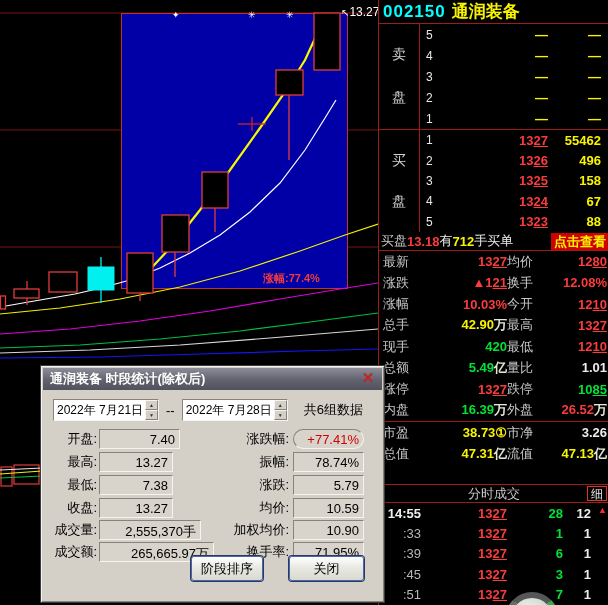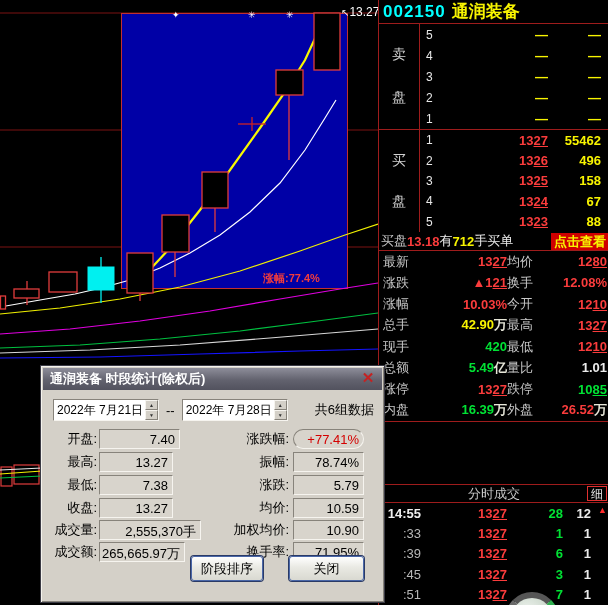--- a/index.html
+++ b/index.html
@@ -95,21 +95,21 @@
   .date-row { position:absolute; left:12px; top:33px; display:flex; align-items:center; gap:7px; }
   .date-box { width:106px; height:22px; background:#fff;
     border-top:1px solid #87837b; border-left:1px solid #87837b;
     border-bottom:1px solid #f6f4ef; border-right:1px solid #f6f4ef;
     display:flex; align-items:center; }
   .date-box .dtxt { flex:1; font-size:12px; color:#000; padding-left:3px; white-space:nowrap; }
   .spinner { width:13px; height:20px; display:flex; flex-direction:column; }
   .spin-btn { flex:1; background:#d4d0c8; border:1px solid; border-color:#f6f4ef #87837b #87837b #f6f4ef;
     font-size:5px; line-height:8px; color:#333; text-align:center; }
   .dash-sep { color:#000; font-size:13px; }
-  .group-count { color:#000; font-size:13px; margin-left:20px; white-space:nowrap; }
+  .group-count { color:#000; font-size:13px; margin-left:9px; white-space:nowrap; }
 
   .dlg-fields { position:absolute; left:0; top:60px; width:345px; }
   .f-row { position:absolute; height:20px; display:flex; align-items:center; }
   .f-lab { color:#000; font-size:13px; text-align:right; }
   .f-lab::after { content:":"; }
   .f-box { height:20px; background:#d8d4cc;
     border-top:1px solid #87837b; border-left:1px solid #87837b;
     border-bottom:1px solid #f6f4ef; border-right:1px solid #f6f4ef;
     font-size:13px; color:#000; text-align:right; padding:2px 4px 0 0; white-space:nowrap; }
   .f-box.redv { color:#d40000; }
@@ -308,20 +308,34 @@
         <span class="val green"><span>10</span><u>85</u></span>
       </div>
     <div class="stat-row">
         <span class="lab">内盘</span>
         <span class="val green"><span>16.39</span><span class="suf-w">万</span></span>
         <span class="lab">外盘</span>
         <span class="val red"><span>26.52</span><span class="suf-w">万</span></span>
       </div>
   </div>
   <div id="stats-divider"></div>
+  <div id="stats2">
+    <div class="stat-row">
+        <span class="lab">市盈</span>
+        <span class="val yellow">38.73①</span>
+        <span class="lab">市净</span>
+        <span class="val white">3.26</span>
+      </div>
+    <div class="stat-row">
+        <span class="lab">总值</span>
+        <span class="val yellow"><span>47.31</span><span class="suf-w">亿</span></span>
+        <span class="lab">流值</span>
+        <span class="val yellow"><span>47.13</span><span class="suf-w">亿</span></span>
+      </div>
+  </div>
 
 
   <div id="tabbar">
     <span class="main-tab">分时成交</span>
     <span class="detail-tab">细</span>
   </div>
 
   <div id="txn-list">
     <div class="txn-row first">
         <span class="t">14:55</span>
@@ -425,21 +439,21 @@
         <span class="f-lab" style="width:56px">成交量</span>
         <span class="f-box" style="width:102px; margin-left:2px;">2,555,370手</span>
       </div>
     <div class="f-row" style="top:94px; left:166px;">
         <span class="f-lab" style="width:82px">加权均价</span>
         <span class="f-box" style="width:71px; margin-left:4px;">10.90</span>
       </div>
 
     <div class="f-row" style="top:116px; left:0;">
         <span class="f-lab" style="width:56px">成交额</span>
-        <span class="f-box" style="width:86px; margin-left:2px;">265,665.97万</span>
+        <span class="f-box" style="width:115px; margin-left:2px;">265,665.97万</span>
       </div>
     <div class="f-row" style="top:116px; left:166px;">
         <span class="f-lab" style="width:82px">换手率</span>
         <span class="f-box" style="width:71px; margin-left:4px;">71.95%</span>
       </div>
   </div>
 
   <div class="dlg-btn" style="left:150px; top:190px; width:72px;">阶段排序</div>
   <div class="dlg-btn" style="left:248px; top:190px; width:75px;">关闭</div>
 </div>

